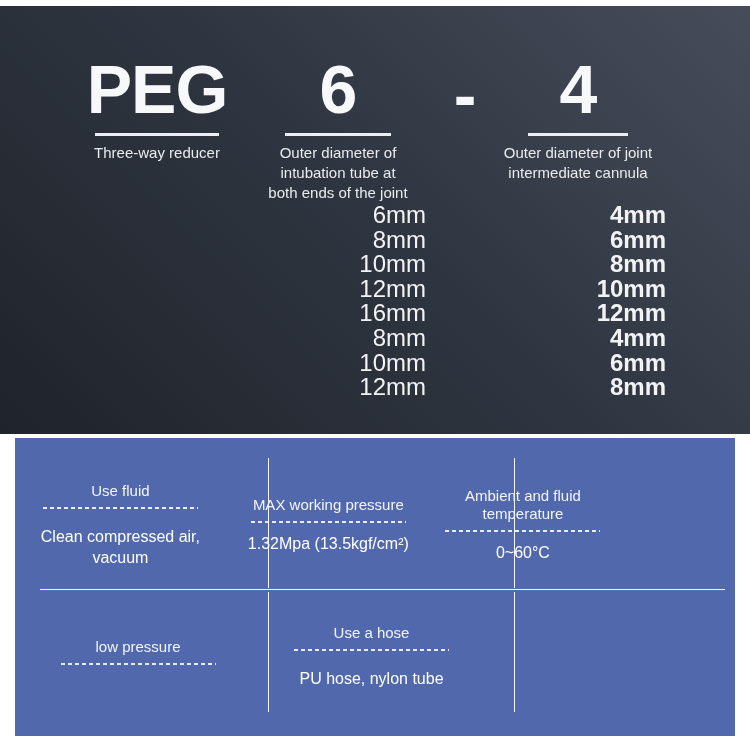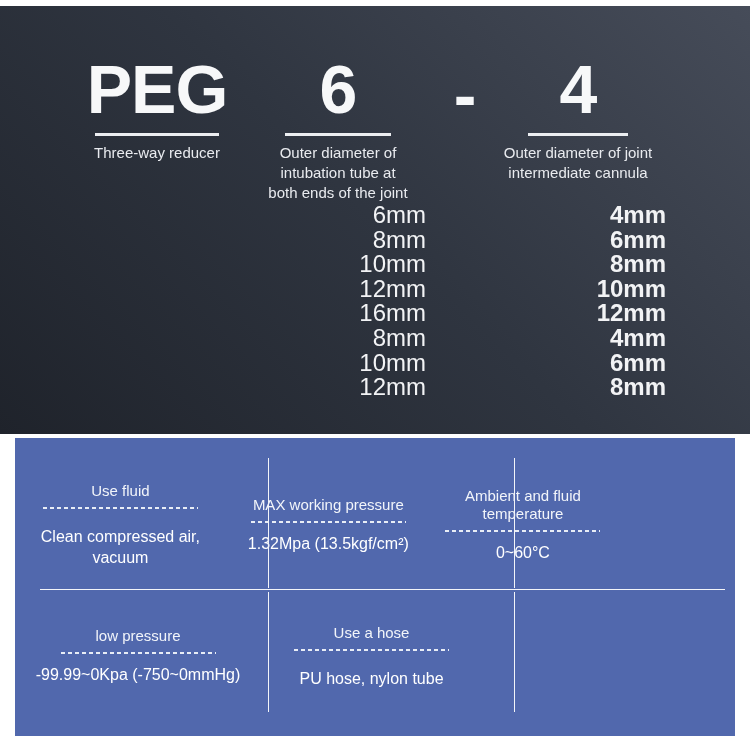--- a/index.html
+++ b/index.html
@@ -148,21 +148,20 @@
         <div class="cell-label">Ambient and fluid temperature</div>
         <div class="dashes"></div>
         <div class="cell-value">0~60°C</div>
       </div>
     </div>
 
     <div class="spec-row spec-row-2">
       <div class="cell cell-2">
         <div class="cell-label">low pressure</div>
         <div class="dashes"></div>
-        <div class="cell-value">-99.99~0Kpa (-750~0mmHg)</div>
       </div>
       <div class="cell cell-3">
         <div class="cell-label">Use a hose</div>
         <div class="dashes"></div>
         <div class="cell-value small">PU hose, nylon tube</div>
       </div>
     </div>
 
     <div class="vdiv vdiv-1a"></div>
     <div class="vdiv vdiv-1b"></div>

